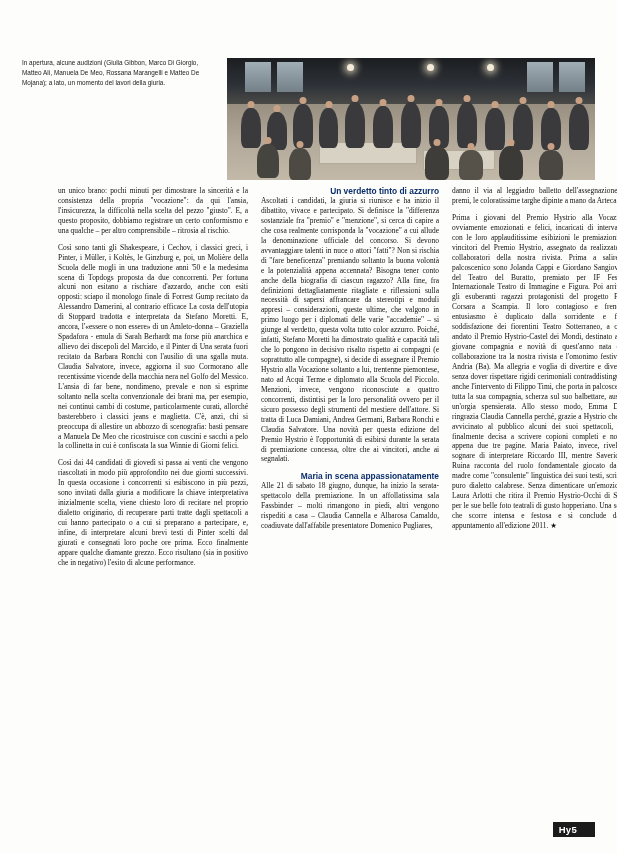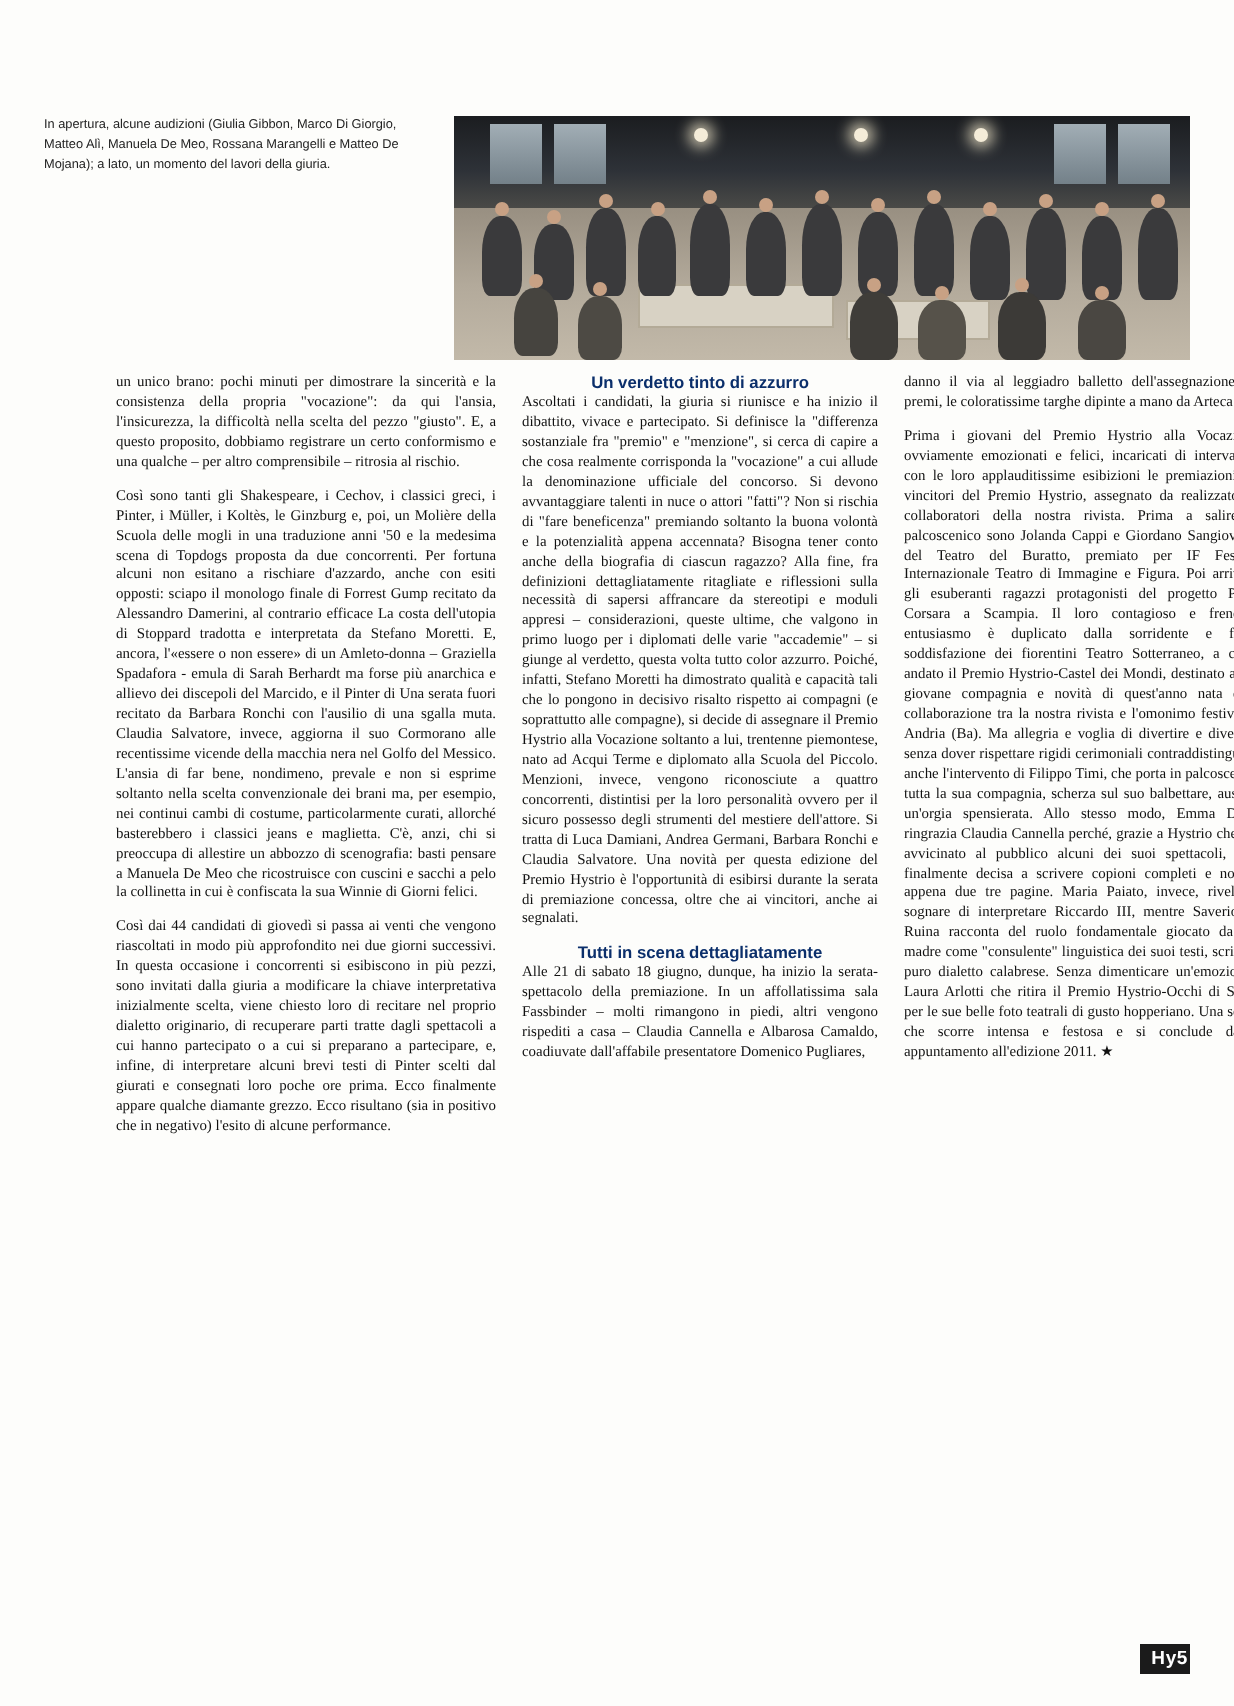--- a/index.html
+++ b/index.html
@@ -122,39 +122,39 @@
   .col2 { left: 225px; width: 178px; top: 186px; height: 618px; }
   .col3 { left: 416px; width: 179px; top: 186px; height: 618px; }
 
   .subhead {
     font-family: "Liberation Sans", sans-serif;
     font-weight: bold;
     font-size: 8.4px;
     color: #0b2f6b;
     margin: 0 0 3px 0;
     line-height: 1.2;
-    text-align: center;
+    text-align: right;
   }
   .spacer { height: 7px; }
 
   
   .footer {
     position: absolute;
     right: 22px;
     bottom: 16px;
     display: flex;
     align-items: center;
   }
   .footer .tag {
     font-family: "Liberation Sans", sans-serif;
     font-size: 9.5px;
     font-weight: bold;
     color: #ffffff;
     background: #1b1b1b;
-    padding: 2px 1px 2px 6px;
+    padding: 2px 18px 2px 6px;
     letter-spacing: .3px;
   }
 </style>
 </head>
 <body>
 
 <div class="page">
 
 
   <div class="caption-box">In apertura, alcune audizioni (Giulia Gibbon, Marco Di Giorgio, Matteo Alì, Manuela De Meo, Rossana Marangelli e Matteo De Mojana); a lato, un momento del lavori della giuria.</div>
@@ -237,21 +237,21 @@
     <div class="spacer"></div>
     <p>Così sono tanti gli Shakespeare, i Cechov, i classici greci, i Pinter, i Müller, i Koltès, le Ginzburg e, poi, un Molière della Scuola delle mogli in una traduzione anni '50 e la medesima scena di Topdogs proposta da due concorrenti. Per fortuna alcuni non esitano a rischiare d'azzardo, anche con esiti opposti: sciapo il monologo finale di Forrest Gump recitato da Alessandro Damerini, al contrario efficace La costa dell'utopia di Stoppard tradotta e interpretata da Stefano Moretti. E, ancora, l'«essere o non essere» di un Amleto-donna – Graziella Spadafora - emula di Sarah Berhardt ma forse più anarchica e allievo dei discepoli del Marcido, e il Pinter di Una serata fuori recitato da Barbara Ronchi con l'ausilio di una sgalla muta. Claudia Salvatore, invece, aggiorna il suo Cormorano alle recentissime vicende della macchia nera nel Golfo del Messico. L'ansia di far bene, nondimeno, prevale e non si esprime soltanto nella scelta convenzionale dei brani ma, per esempio, nei continui cambi di costume, particolarmente curati, allorché basterebbero i classici jeans e maglietta. C'è, anzi, chi si preoccupa di allestire un abbozzo di scenografia: basti pensare a Manuela De Meo che ricostruisce con cuscini e sacchi a pelo la collinetta in cui è confiscata la sua Winnie di Giorni felici.</p>
     <div class="spacer"></div>
     <p>Così dai 44 candidati di giovedì si passa ai venti che vengono riascoltati in modo più approfondito nei due giorni successivi. In questa occasione i concorrenti si esibiscono in più pezzi, sono invitati dalla giuria a modificare la chiave interpretativa inizialmente scelta, viene chiesto loro di recitare nel proprio dialetto originario, di recuperare parti tratte dagli spettacoli a cui hanno partecipato o a cui si preparano a partecipare, e, infine, di interpretare alcuni brevi testi di Pinter scelti dal giurati e consegnati loro poche ore prima. Ecco finalmente appare qualche diamante grezzo. Ecco risultano (sia in positivo che in negativo) l'esito di alcune performance.</p>
   </div>
 
   <div class="col col2">
     <p class="subhead">Un verdetto tinto di azzurro</p>
     <p>Ascoltati i candidati, la giuria si riunisce e ha inizio il dibattito, vivace e partecipato. Si definisce la "differenza sostanziale fra "premio" e "menzione", si cerca di capire a che cosa realmente corrisponda la "vocazione" a cui allude la denominazione ufficiale del concorso. Si devono avvantaggiare talenti in nuce o attori "fatti"? Non si rischia di "fare beneficenza" premiando soltanto la buona volontà e la potenzialità appena accennata? Bisogna tener conto anche della biografia di ciascun ragazzo? Alla fine, fra definizioni dettagliatamente ritagliate e riflessioni sulla necessità di sapersi affrancare da stereotipi e moduli appresi – considerazioni, queste ultime, che valgono in primo luogo per i diplomati delle varie "accademie" – si giunge al verdetto, questa volta tutto color azzurro. Poiché, infatti, Stefano Moretti ha dimostrato qualità e capacità tali che lo pongono in decisivo risalto rispetto ai compagni (e soprattutto alle compagne), si decide di assegnare il Premio Hystrio alla Vocazione soltanto a lui, trentenne piemontese, nato ad Acqui Terme e diplomato alla Scuola del Piccolo. Menzioni, invece, vengono riconosciute a quattro concorrenti, distintisi per la loro personalità ovvero per il sicuro possesso degli strumenti del mestiere dell'attore. Si tratta di Luca Damiani, Andrea Germani, Barbara Ronchi e Claudia Salvatore. Una novità per questa edizione del Premio Hystrio è l'opportunità di esibirsi durante la serata di premiazione concessa, oltre che ai vincitori, anche ai segnalati.</p>
     <div class="spacer"></div>
-    <p class="subhead">Tutti in scena dettagliatamente</p>
+    <p class="subhead">Maria in scena appassionatamente</p>
     <p>Alle 21 di sabato 18 giugno, dunque, ha inizio la serata-spettacolo della premiazione. In un affollatissima sala Fassbinder – molti rimangono in piedi, altri vengono rispediti a casa – Claudia Cannella e Albarosa Camaldo, coadiuvate dall'affabile presentatore Domenico Pugliares,</p>
   </div>
 
   <div class="col col3">
     <p>danno il via al leggiadro balletto dell'assegnazione dei premi, le coloratissime targhe dipinte a mano da Arteca.</p>
     <div class="spacer"></div>
     <p>Prima i giovani del Premio Hystrio alla Vocazione, ovviamente emozionati e felici, incaricati di intervallare con le loro applauditissime esibizioni le premiazioni dei vincitori del Premio Hystrio, assegnato da realizzatori e collaboratori della nostra rivista. Prima a salire in palcoscenico sono Jolanda Cappi e Giordano Sangiovanni del Teatro del Buratto, premiato per IF Festival Internazionale Teatro di Immagine e Figura. Poi arrivano gli esuberanti ragazzi protagonisti del progetto Punta Corsara a Scampia. Il loro contagioso e frenetico entusiasmo è duplicato dalla sorridente e felice soddisfazione dei fiorentini Teatro Sotterraneo, a cui è andato il Premio Hystrio-Castel dei Mondi, destinato a una giovane compagnia e novità di quest'anno nata dalla collaborazione tra la nostra rivista e l'omonimo festival di Andria (Ba). Ma allegria e voglia di divertire e divertirsi senza dover rispettare rigidi cerimoniali contraddistinguono anche l'intervento di Filippo Timi, che porta in palcoscenico tutta la sua compagnia, scherza sul suo balbettare, auspica un'orgia spensierata. Allo stesso modo, Emma Dante ringrazia Claudia Cannella perché, grazie a Hystrio che si è avvicinato al pubblico alcuni dei suoi spettacoli, si è finalmente decisa a scrivere copioni completi e non di appena due tre pagine. Maria Paiato, invece, rivela di sognare di interpretare Riccardo III, mentre Saverio La Ruina racconta del ruolo fondamentale giocato da sua madre come "consulente" linguistica dei suoi testi, scritti in puro dialetto calabrese. Senza dimenticare un'emozionata Laura Arlotti che ritira il Premio Hystrio-Occhi di Scena per le sue belle foto teatrali di gusto hopperiano. Una serata che scorre intensa e festosa e si conclude dando appuntamento all'edizione 2011. ★</p>
   </div>
 
   <div class="footer">

